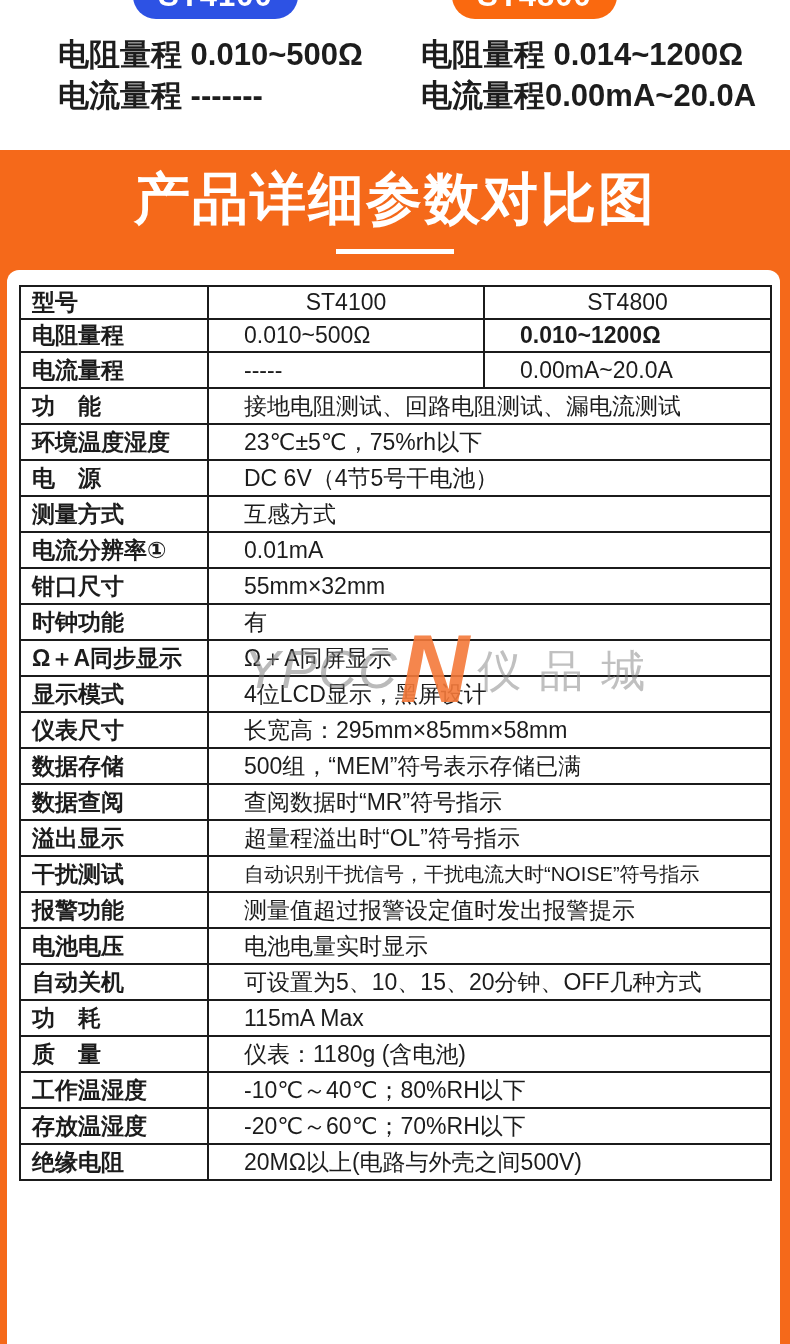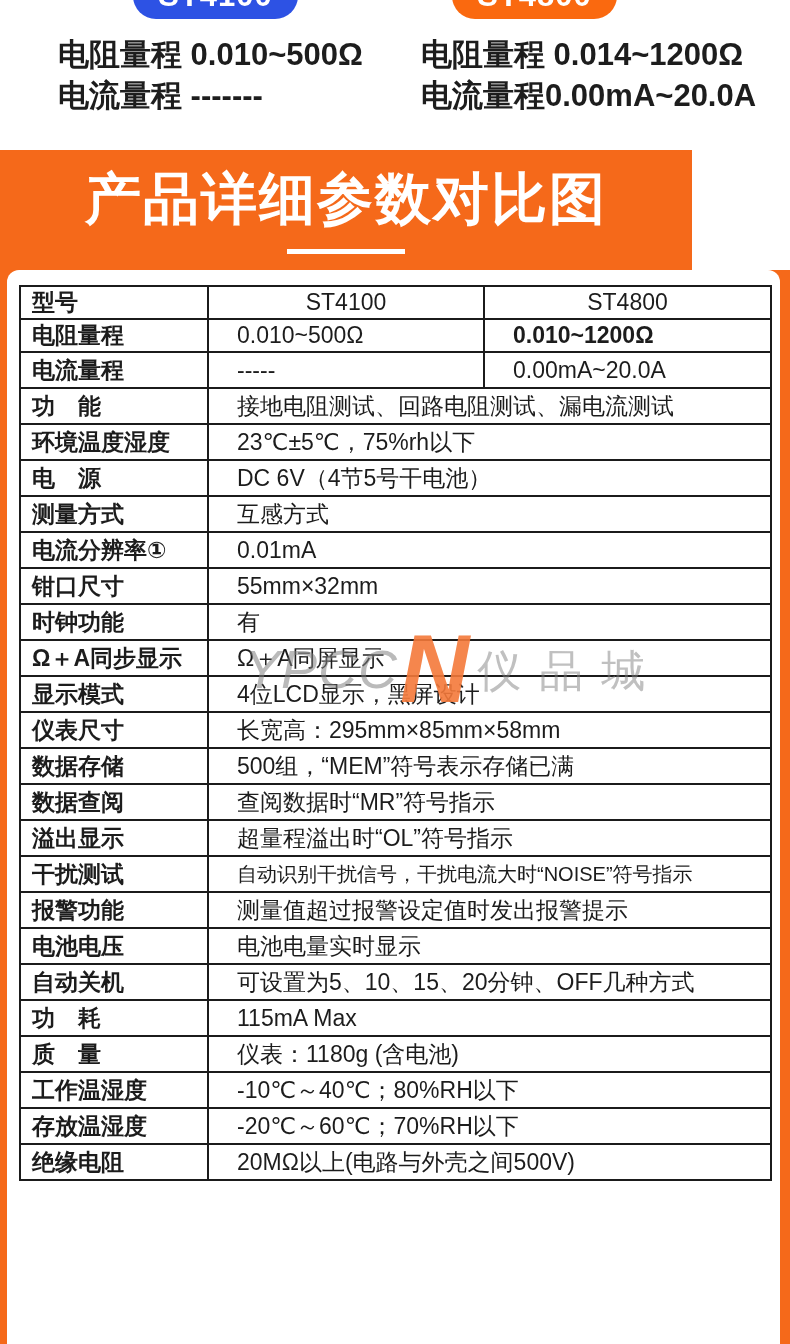--- a/index.html
+++ b/index.html
@@ -40,21 +40,21 @@
     line-height: 41px;
     white-space: nowrap;
   }
   #spec-left  { left: 58px; }
   #spec-right { left: 421px; }
 
   
   #banner {
     position: absolute;
     top: 150px; left: 0;
-    width: 692px; height: 120px;
+    width: 790px; height: 120px;
     text-align: center;
   }
   #banner-title {
     color: #fff;
     font-size: 56px;
     font-weight: bold;
     letter-spacing: 2px;
     padding-top: 12px;
     white-space: nowrap;
   }
@@ -89,21 +89,21 @@
     border: 2.5px solid #1b1b1b;
     font-size: 23px;
     color: #1c1c1c;
     overflow: hidden;
     white-space: nowrap;
   }
   #spec-table td.label {
     font-weight: bold;
     padding-left: 11px;
   }
-  #spec-table td.val    { padding-left: 28px; }
+  #spec-table td.val    { padding-left: 35px; }
   #spec-table td.center { text-align: center; padding-left: 0; }
   #spec-table td.bold   { font-weight: bold; }
   #spec-table td.small  { font-size: 20px; }
   #spec-table tr        { height: 36px; }
   #spec-table tr.r0     { height: 33px; }
   #spec-table tr.r1     { height: 32px; }
 
   
   #watermark {
     position: absolute;

